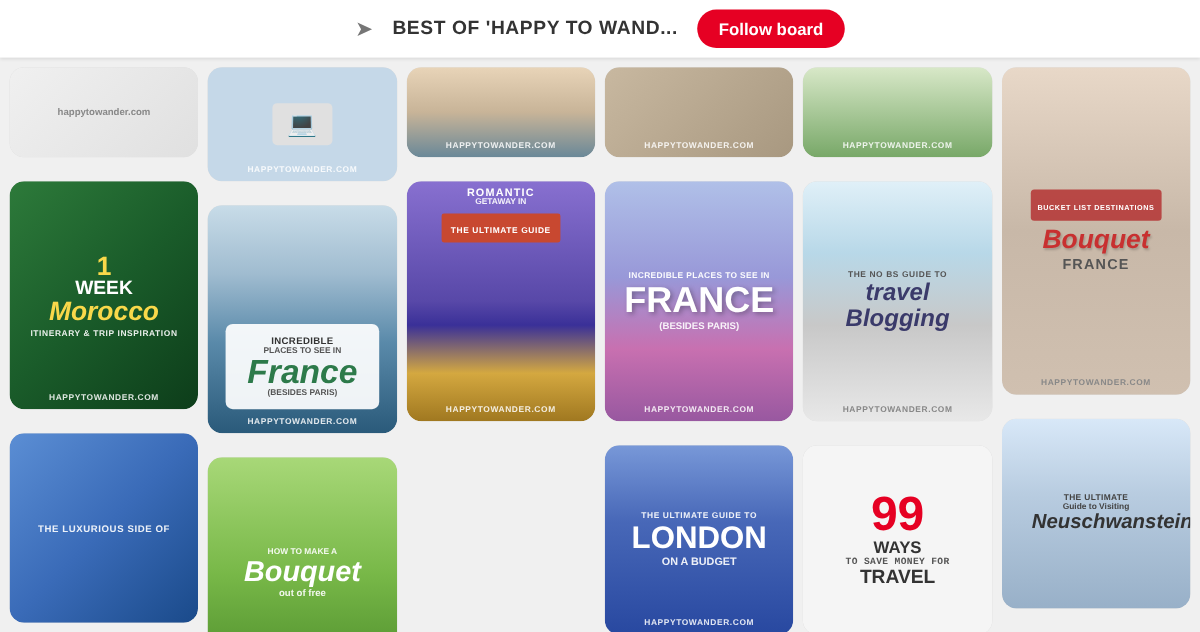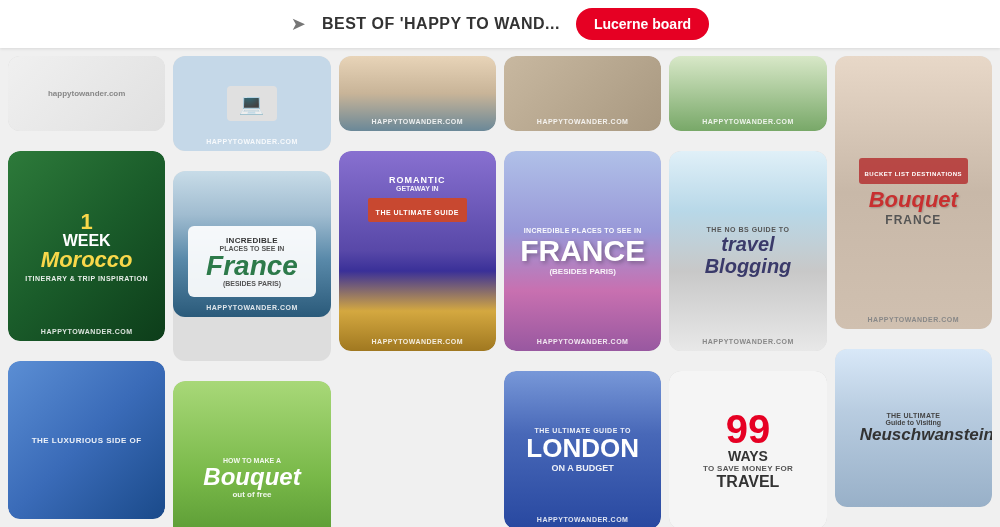--- a/index.html
+++ b/index.html
@@ -121,21 +121,21 @@
     .pin-highwine { background: linear-gradient(135deg, #c4a840, #a88830, #8a6820); }
     .pin-london { background: linear-gradient(135deg, #5880c4, #3a60a8, #1a4080); }
     .pin-laptop { background: linear-gradient(135deg, #f0f0f0, #e0e0e0); }
   </style>
 </head>
 <body>
 
 <div class="top-bar">
   <span class="send-icon">➤</span>
   <span class="board-title">BEST OF 'HAPPY TO WAND...</span>
-  <button class="follow-button">Lucerne board</button>
+  <button class="follow-button">Follow board</button>
 </div>
 
 <div class="masonry-grid">
 
   <div class="pin-col">
 
     <div class="pin-card" style="height:75px;">
       <div class="pin-bg pin-laptop" style="height:75px;">
         <div class="pin-text-overlay">
           <span style="font-size:8px;color:#888;font-weight:600;">happytowander.com</span>
@@ -171,21 +171,21 @@
         <div class="pin-text-overlay">
           <div style="width:50px;height:35px;background:#e0e0e0;border-radius:4px;display:flex;align-items:center;justify-content:center;">
             <span style="font-size:20px;">💻</span>
           </div>
         </div>
         <div class="site-label">HAPPYTOWANDER.COM</div>
       </div>
     </div>
 
     <div class="pin-card" style="height:190px;">
-      <div class="pin-bg pin-france-green" style="height:146px; background: linear-gradient(180deg, #c8dce8 0%, #a0bcd0 30%, #5a8aaa 60%, #2a5a7a 100%); padding-left: 36px;">
+      <div class="pin-bg pin-france-green" style="height:190px; background: linear-gradient(180deg, #c8dce8 0%, #a0bcd0 30%, #5a8aaa 60%, #2a5a7a 100%); padding-left: 36px;">
         <div class="pin-text-overlay" style="justify-content:flex-end;padding-bottom:20px;">
           <div style="background:rgba(255,255,255,0.92);padding:10px 8px;border-radius:6px;text-align:center;width:90%;">
             <span style="font-size:8px;font-weight:700;color:#333;text-transform:uppercase;letter-spacing:0.3px;display:block;">INCREDIBLE</span>
             <span style="font-size:7px;font-weight:600;color:#555;display:block;">PLACES TO SEE IN</span>
             <span style="font-size:28px;font-weight:900;color:#2d7a4a;font-style:italic;line-height:1;">France</span>
             <span style="font-size:7px;color:#555;font-weight:600;display:block;">(BESIDES PARIS)</span>
           </div>
         </div>
         <div class="site-label">HAPPYTOWANDER.COM</div>
       </div>
@@ -206,21 +206,21 @@
   <div class="pin-col">
 
     <div class="pin-card" style="height:75px;">
       <div class="pin-bg" style="height:75px;background:linear-gradient(180deg,#e8d4b8 0%,#c8b498 50%,#6a8898 100%);">
         <div class="site-label">HAPPYTOWANDER.COM</div>
       </div>
     </div>
 
     <div class="pin-card" style="height:200px;">
       <div class="pin-bg pin-florence" style="height:200px;background:linear-gradient(180deg,#8870d0 0%,#5848a8 50%,#3a3098 60%,#d4a840 80%,#a07820 100%);">
-        <div class="pin-text-overlay" style="justify-content:flex-start;padding-top:24px;">
+        <div class="pin-text-overlay" style="justify-content:flex-start;padding-top:4px;">
           <span style="font-size:9px;font-weight:900;color:white;text-transform:uppercase;letter-spacing:1px;">ROMANTIC</span>
           <span style="font-size:7px;color:rgba(255,255,255,0.9);font-weight:600;text-transform:uppercase;">GETAWAY IN</span>
           <div style="background:#c84830;padding:3px 8px;border-radius:2px;margin-top:6px;">
             <span style="font-size:7px;font-weight:700;color:white;text-transform:uppercase;letter-spacing:0.5px;">THE ULTIMATE GUIDE</span>
           </div>
         </div>
         <div class="site-label">HAPPYTOWANDER.COM</div>
       </div>
     </div>
 
@@ -273,21 +273,21 @@
         </div>
         <div class="site-label" style="color:#888;">HAPPYTOWANDER.COM</div>
       </div>
     </div>
 
     <div class="pin-card" style="height:158px;">
       <div class="pin-bg" style="height:158px;background:#f5f5f5;">
         <div class="pin-text-overlay">
           <span style="font-size:40px;font-weight:900;color:#e60023;line-height:1;">99</span>
           <span style="font-size:14px;font-weight:900;color:#333;line-height:1.1;">WAYS</span>
-          <span style="font-size:8px;font-weight:700;color:#555;text-transform:uppercase;letter-spacing:0.3px;">TO SAVE MONEY FOR</span>
+          <span style="font-size:8px;font-weight:700;color:#555;text-transform:uppercase;letter-spacing:0.3px;font-family:Liberation Mono, monospace;">TO SAVE MONEY FOR</span>
           <span style="font-size:16px;font-weight:900;color:#333;text-transform:uppercase;">TRAVEL</span>
         </div>
       </div>
     </div>
   </div>
 
   <div class="pin-col">
 
     <div class="pin-card" style="height:273px;">
       <div class="pin-bg" style="height:273px;background:linear-gradient(180deg,#e8d8c8 0%,#c8b8a8 50%,#d0c0b0 100%);">

